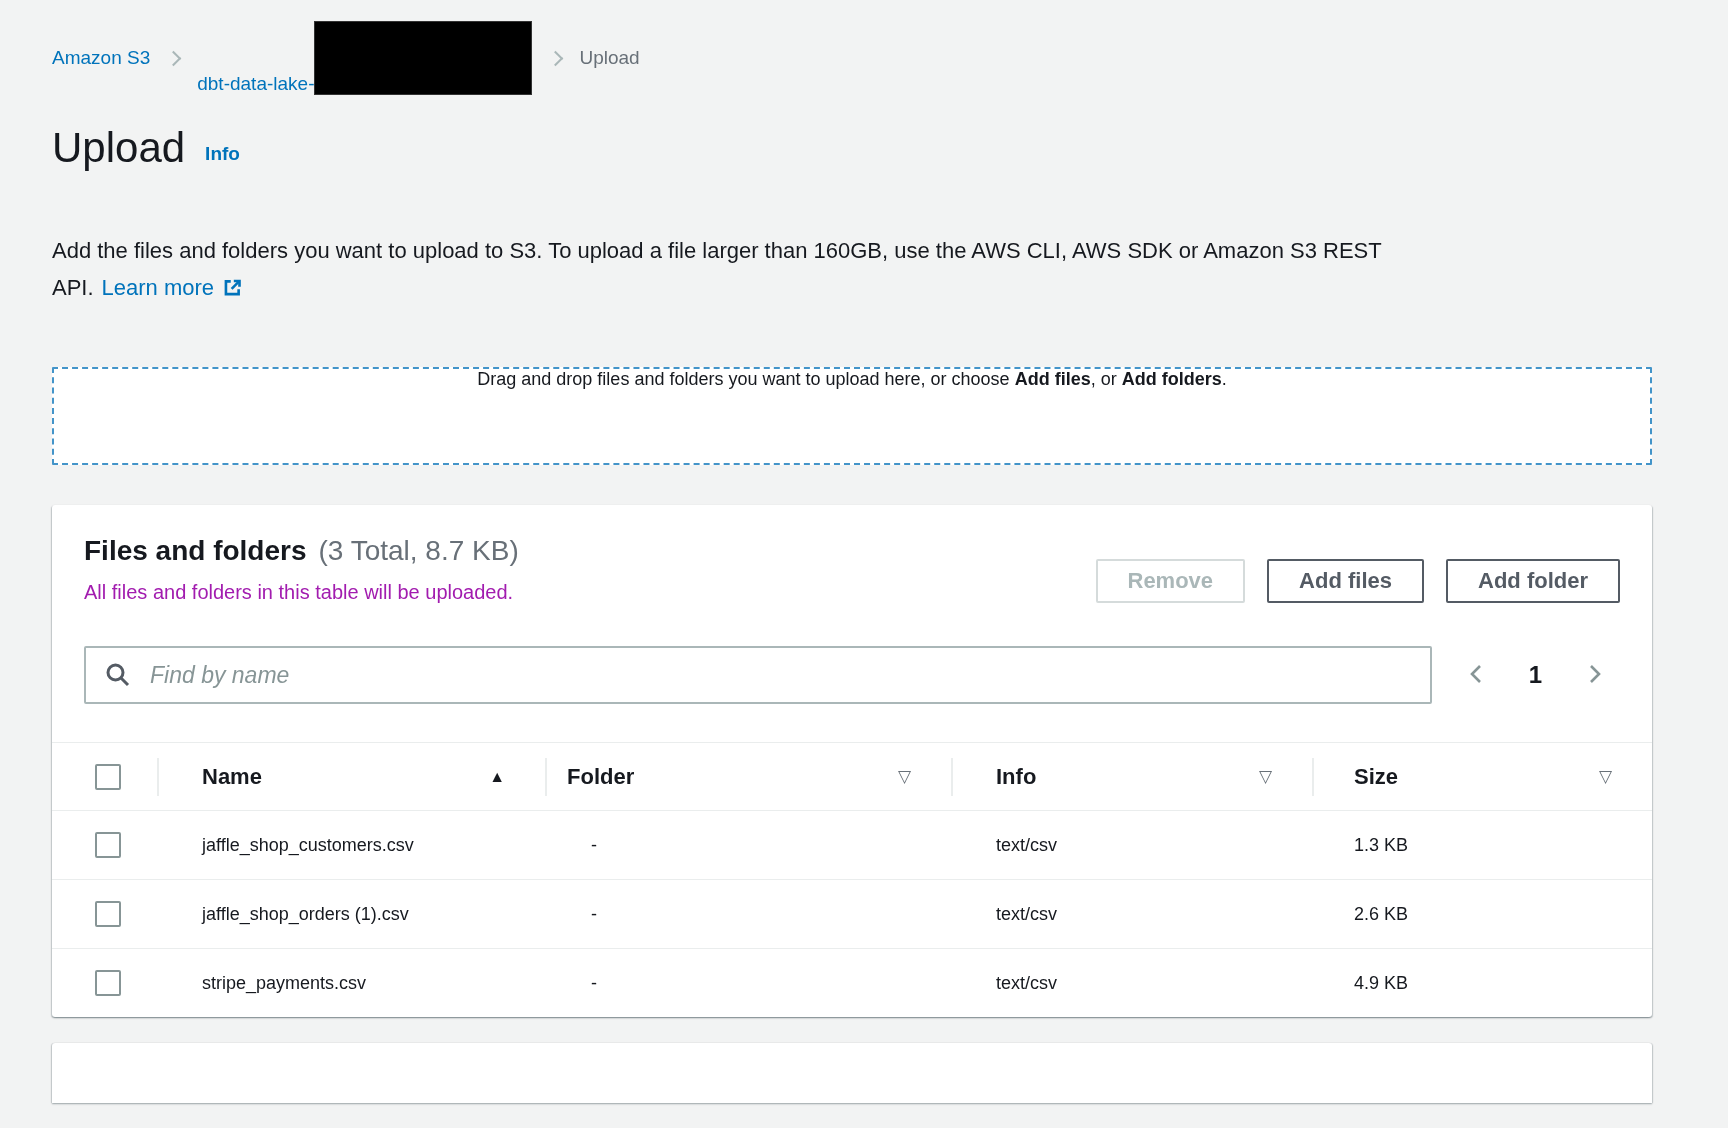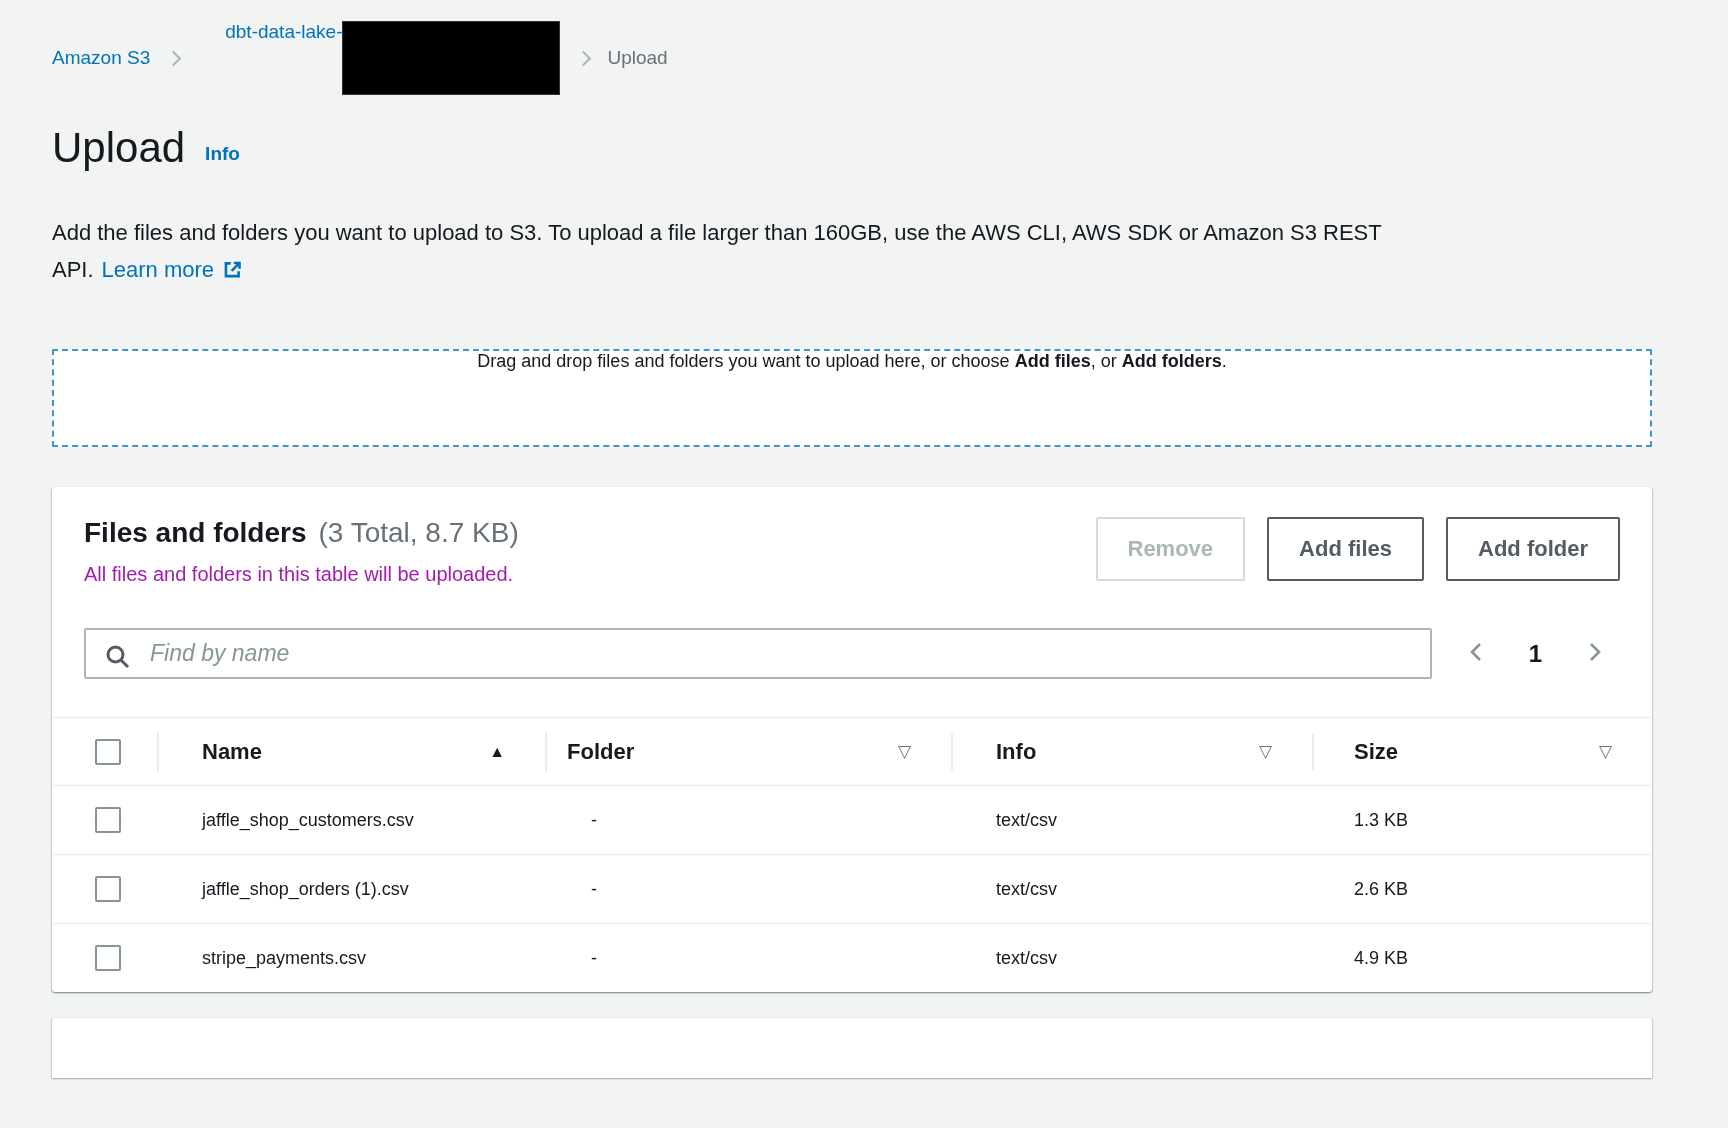--- a/index.html
+++ b/index.html
@@ -14,30 +14,30 @@
 
   
   .breadcrumb { display: flex; align-items: center; height: 76px; margin-top: 20px; font-size: 19px; }
   .crumb-link { color: #0073bb; text-decoration: none; cursor: pointer; }
   .crumb-current { color: #687078; }
   .chev {
     width: 11px; height: 11px; flex: none;
     border-top: 2.5px solid #aab7b8; border-right: 2.5px solid #aab7b8;
     transform: rotate(45deg); margin: 0 18px;
   }
-  .crumb-bucket { display: flex; align-items: flex-start; margin-left: 28px; }
+  .crumb-bucket { display: flex; align-items: flex-end; }
   .redaction { width: 218px; height: 74px; background: #000; border: 1px solid #333; }
 
   
   .title-row { display: flex; align-items: baseline; margin-top: 28px; }
   .page-title { font-size: 42px; font-weight: 500; margin: 0; line-height: 48px; }
   .info-link { margin-left: 20px; font-size: 19px; font-weight: 700; color: #0073bb; text-decoration: none; position: relative; top: -2px; cursor: pointer; }
 
   
-  .description { margin-top: 42px; width: 1452px; font-size: 22px; line-height: 37px; }
+  .description { margin-top: 60px; width: 1452px; font-size: 22px; line-height: 37px; }
   .learn-more { color: #0073bb; text-decoration: none; margin-left: 8px; cursor: pointer; white-space: nowrap; }
   .ext-icon { display: inline-block; vertical-align: -3px; margin-left: 8px; }
 
   
   .dropzone {
     margin-top: 58px; height: 98px; background: #fff;
     border: 2px dashed #4394c9; border-radius: 1px;
     display: flex; justify-content: center;
     font-size: 18px; cursor: pointer;
   }
@@ -48,32 +48,32 @@
     margin-top: 40px; background: #fff; border-radius: 3px; padding-top: 30px;
     box-shadow: 0 1px 2px 0 rgba(0,28,36,.35), 1px 1px 1px 0 rgba(0,28,36,.12), -1px 1px 1px 0 rgba(0,28,36,.12);
   }
   .card-header { display: flex; justify-content: space-between; align-items: flex-start; padding: 0 32px; }
   .panel-title-line { display: flex; align-items: baseline; }
   .panel-title { font-size: 28px; font-weight: 700; }
   .panel-summary { font-size: 28px; font-weight: 400; color: #687078; margin-left: 12px; }
   .panel-subtitle { margin-top: 14px; font-size: 20px; color: #a21caf; }
   .btn-row { display: flex; gap: 22px; }
   .btn {
-    height: 64px; padding: 0 30px; background: #fff; border-radius: 2px;
+    height: 44px; padding: 0 30px; background: #fff; border-radius: 2px;
     font-family: inherit; font-size: 22px; font-weight: 700;
-    display: flex; align-items: center; cursor: pointer;
+    display: flex; align-items: center; cursor: pointer; margin-top: 24px;
   }
   .btn-disabled { border: 2px solid #d5dbdb; color: #aab7b8; cursor: default; }
   .btn-normal { border: 2px solid #545b64; color: #545b64; }
 
   
   .search-row { display: flex; align-items: center; margin-top: 42px; padding: 0 32px; }
   .search-box { position: relative; width: 1348px; }
   .search-input {
-    width: 100%; height: 51px; border: 2px solid #aab7b8; border-radius: 2px;
+    width: 100%; height: 58px; border: 2px solid #aab7b8; border-radius: 2px;
     padding-left: 64px; font-size: 23px; font-family: inherit; background: #fff; color: #16191f;
   }
   .search-input::placeholder { color: #879596; font-style: italic; opacity: 1; }
   .search-icon { position: absolute; left: 20px; top: 15px; pointer-events: none; }
   .pagination { display: flex; align-items: center; margin-left: auto; gap: 34px; padding-right: 14px; }
   .pag-btn { background: none; border: none; padding: 0; cursor: pointer; display: flex; align-items: center; }
   .page-num { font-size: 24px; font-weight: 700; color: #16191f; background: none; border: none; font-family: inherit; cursor: pointer; }
 
   
   .table { margin-top: 38px; border-top: 1px solid #eaeded; }

